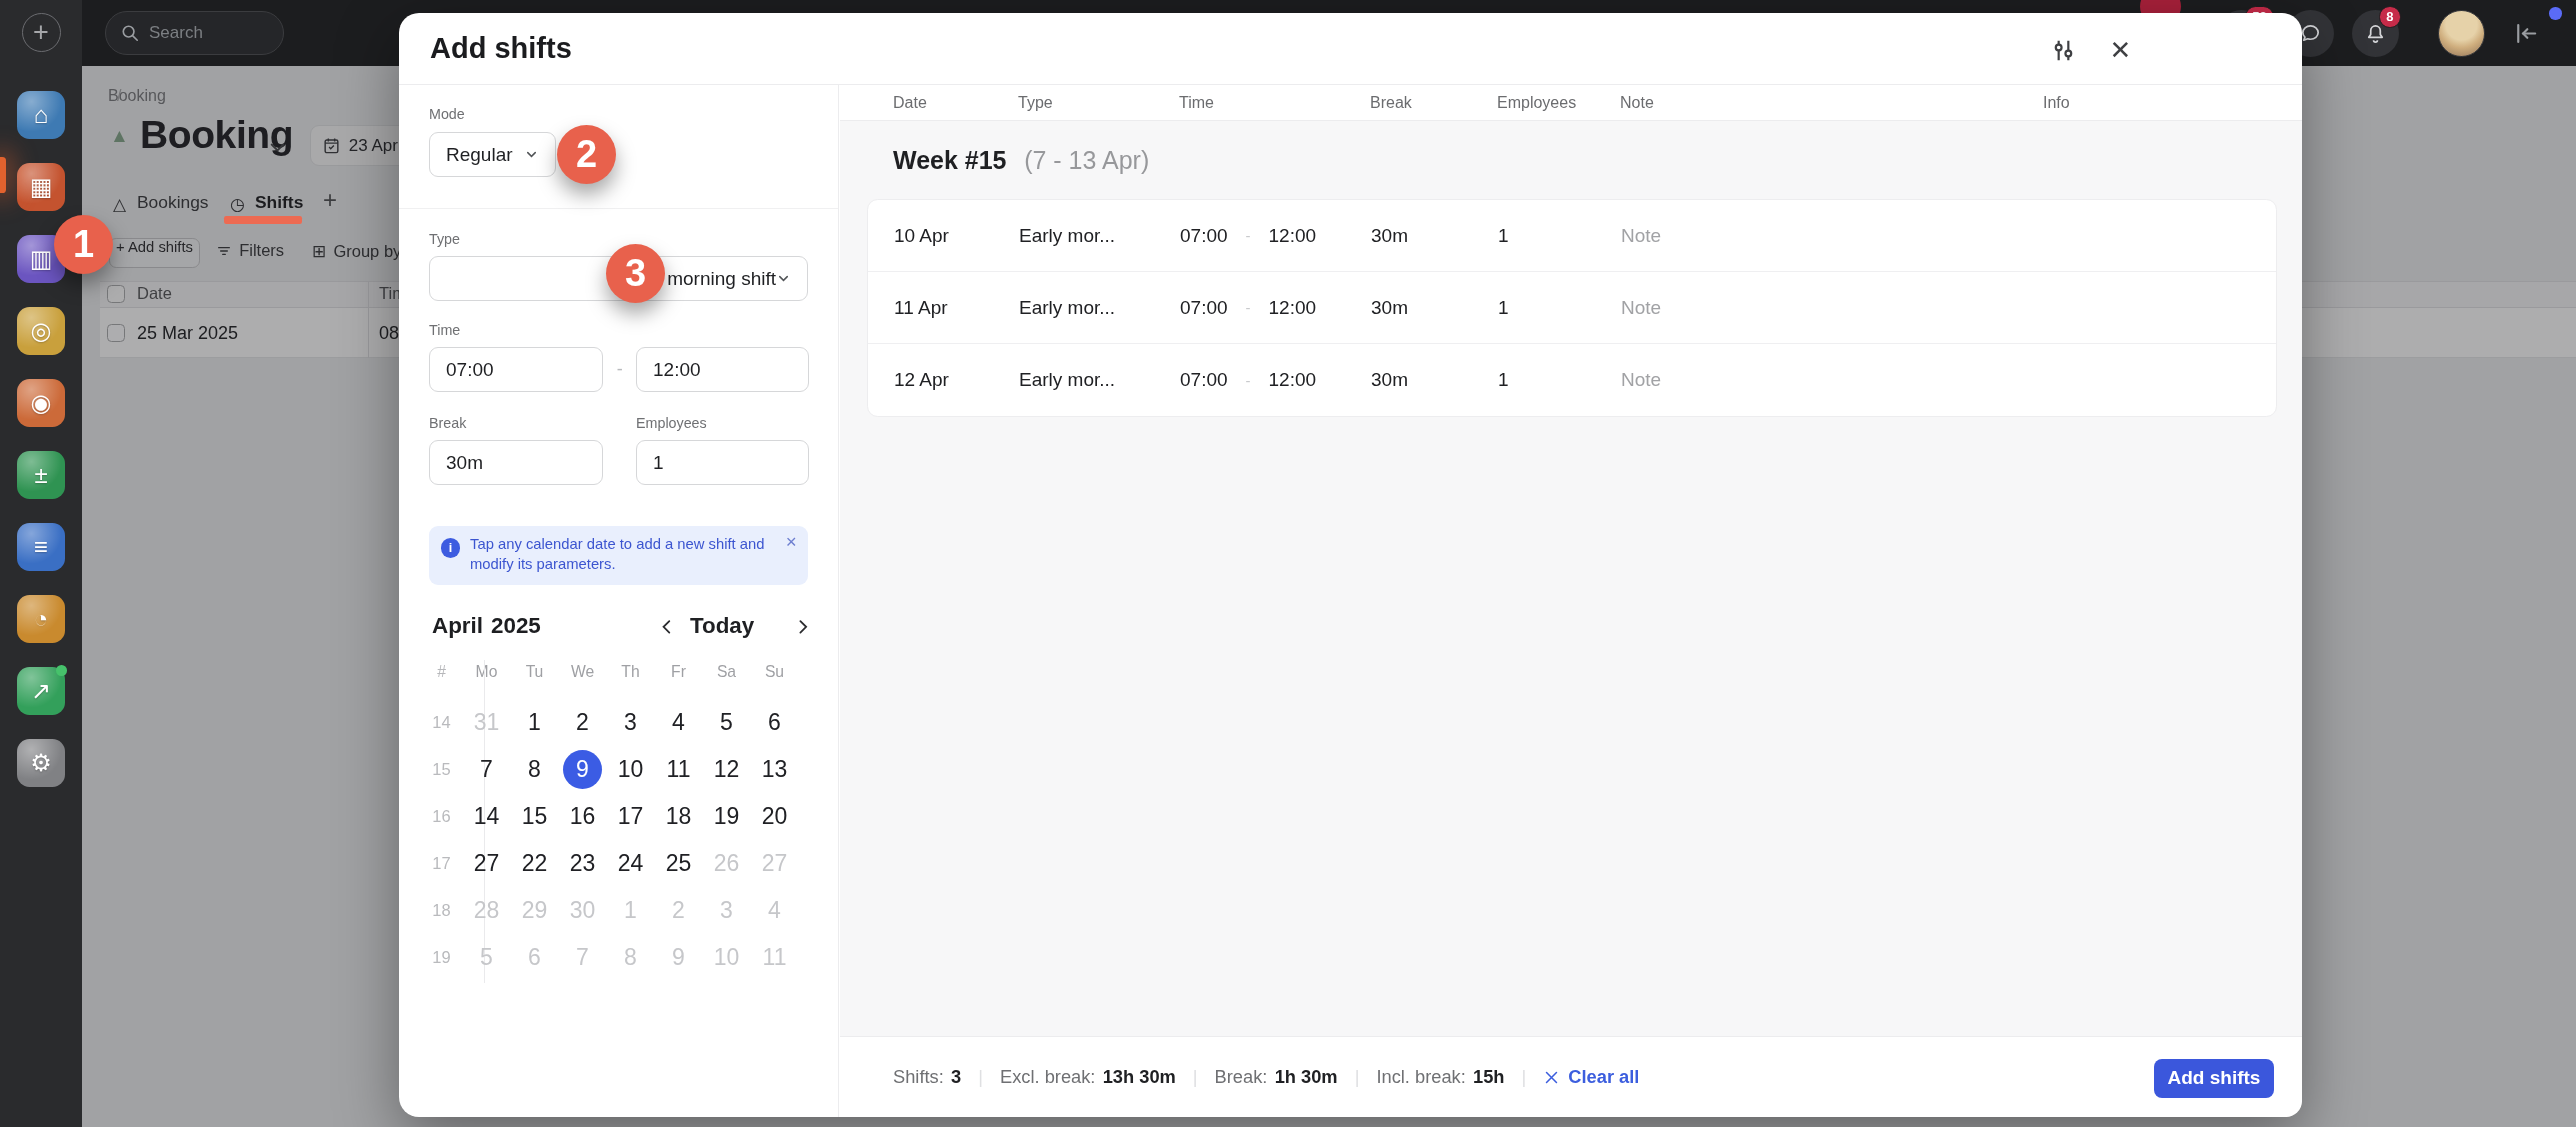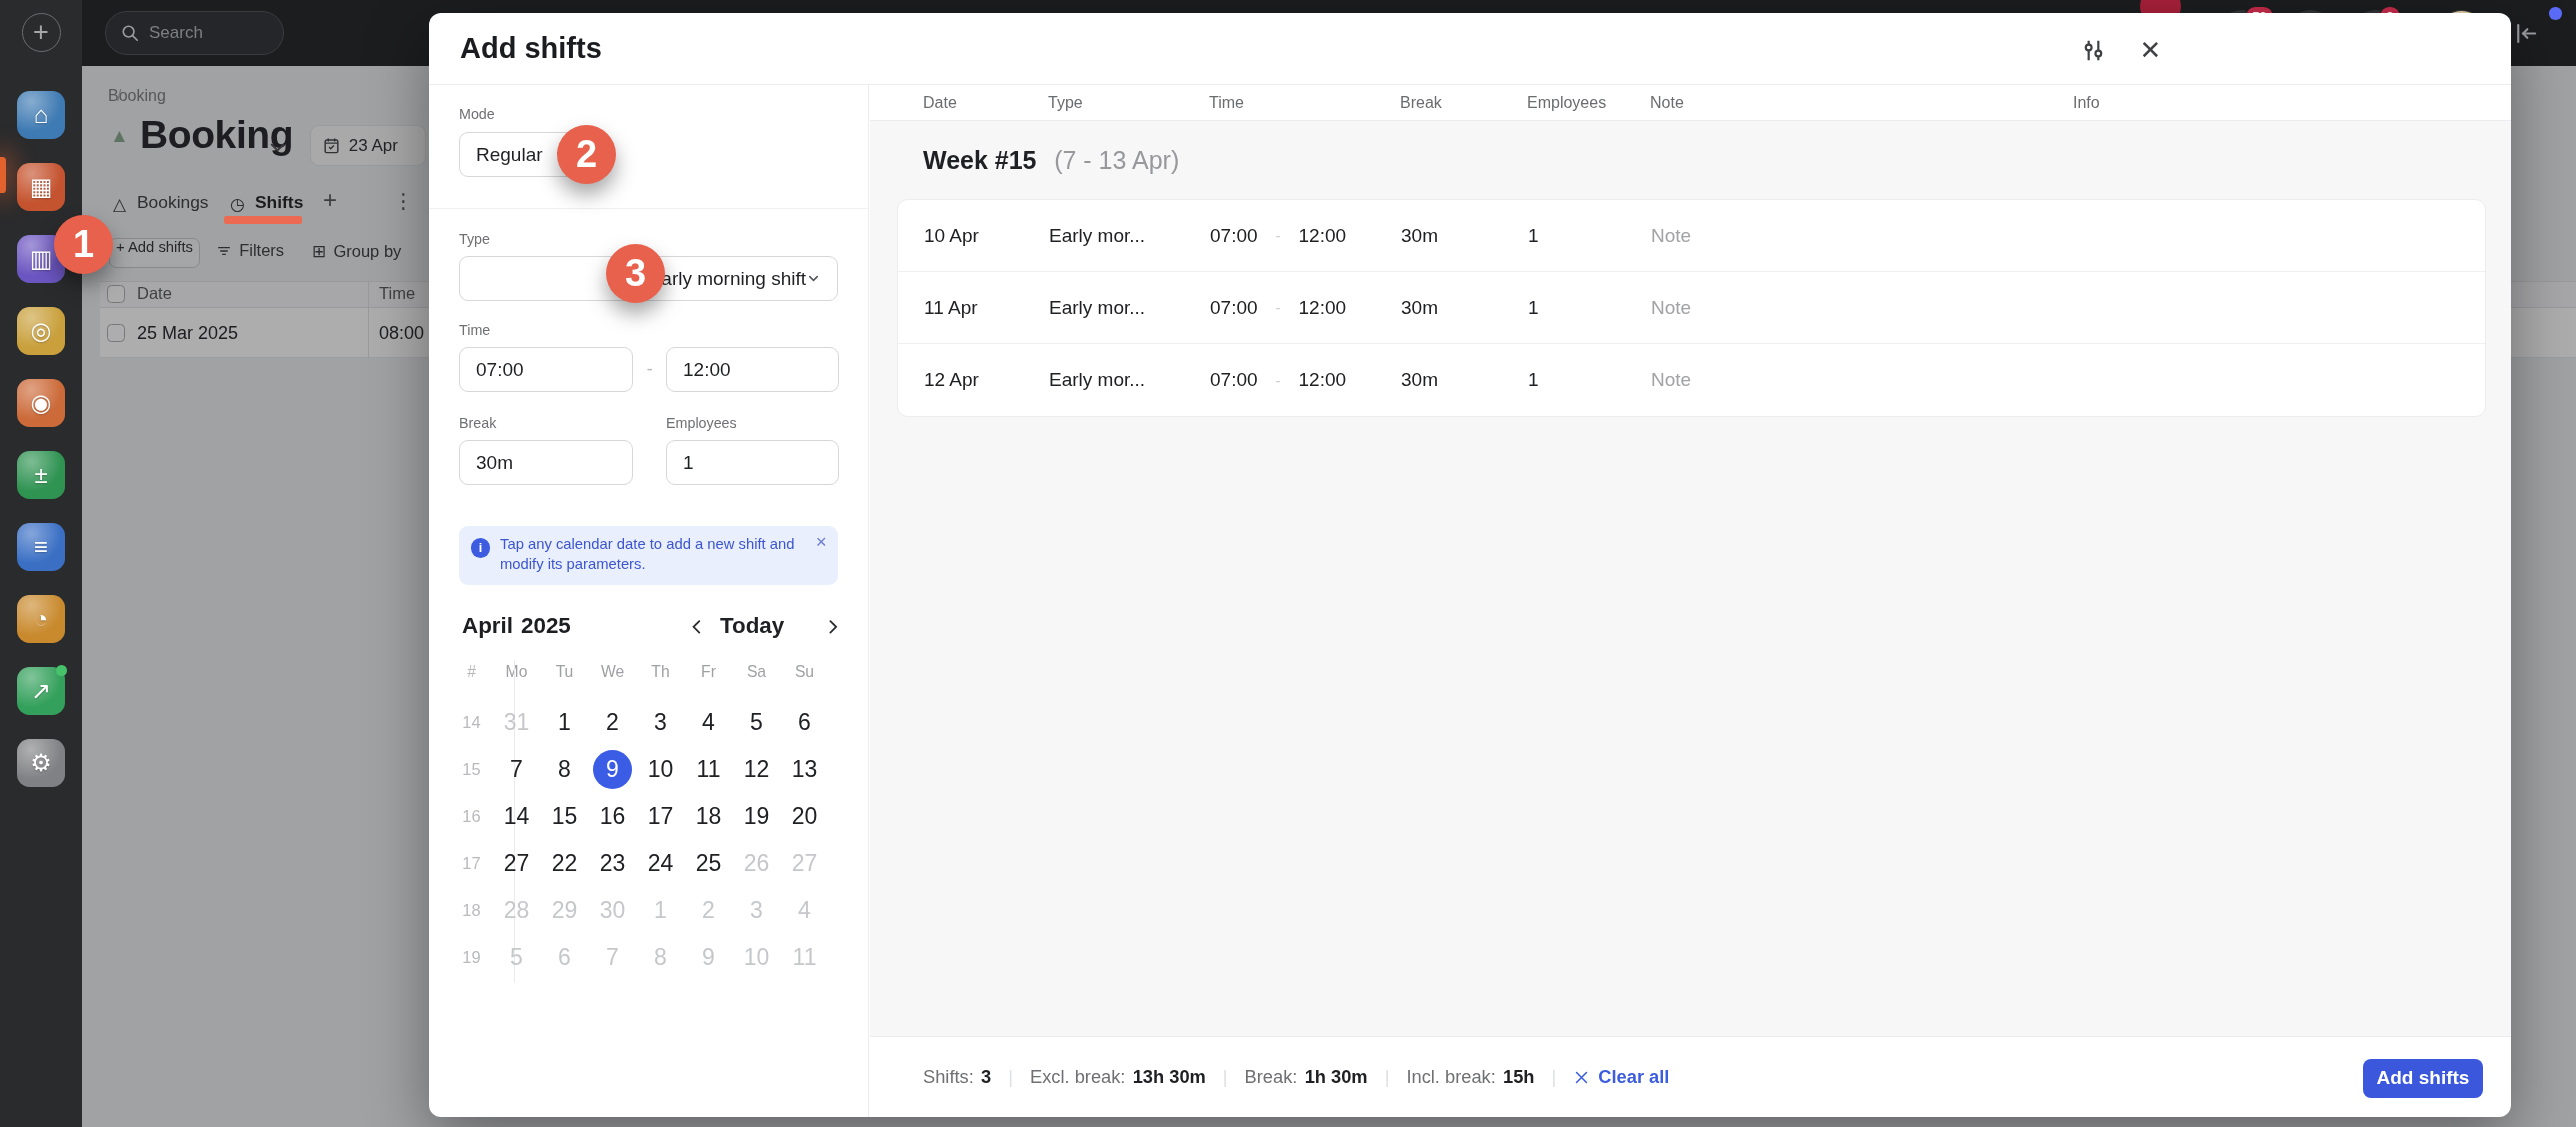--- a/index.html
+++ b/index.html
@@ -63,22 +63,22 @@
   .bg-trow  { left:18px; top:242px; right:0; height:50px; background:#fdfdfe; border-bottom:0.9px solid #e4e5e7; }
   .cbx { width:18px; height:18px; border:1.4px solid #aaabad; border-radius:4.5px; background:rgba(255,255,255,.65); }
   .bg-col-div { left:286px; top:215px; width:0.9px; height:77px; background:#e0e1e3; }
   .bg-h-lb { font-size:16.5px; color:#56575a; }
   .bg-r-lb { font-size:18px; color:#232427; }
 
   .tab-underline { position:absolute; left:224px; top:216px; width:78px; height:8px; border-radius:2.2px; background:#ed6a52; z-index:6; }
   .overlay { position:absolute; left:82px; top:66px; right:0; bottom:0; background:rgba(22,23,26,.35); z-index:5; }
 
   
-  .modal { position:absolute; left:399px; top:13.4px; width:2082px; height:1104px; background:#fff; border-radius:12px;
-           box-shadow:0 21.5px 63px rgba(0,0,0,.38); z-index:10;margin-left:30px; }
+  .modal { position:absolute; left:399px; top:13.4px; width:1903px; height:1104px; background:#fff; border-radius:20px;
+           box-shadow:0 21.5px 63px rgba(0,0,0,.38); z-index:10; }
   .m-head { position:absolute; left:0; top:0; right:0; height:72px; border-bottom:0.9px solid #ececee;
             display:flex; align-items:center; padding-left:31px; font-size:29px; font-weight:bold; color:#1b1c1f; }
   .m-ic { position:absolute; top:22.4px; width:29px; height:29px; color:#3f4043; }
   .m-close { font-size:26px; line-height:29px; text-align:center; color:#3f4043; }
 
   .lp { position:absolute; left:0; top:72px; width:440px; bottom:0; border-right:0.9px solid #ececee; border-radius:0 0 0 16px; }
   .lp .lbl { position:absolute; font-size:14.3px; color:#6f7073; }
   .field { position:absolute; height:45px; border:0.9px solid #d6d7d9; border-radius:9px; background:#fff;
            display:flex; align-items:center; padding:0 16px; font-size:19px; color:#1f2023; }
   .field input { border:none; outline:none; font-size:19px; color:#1f2023; width:100%; background:transparent;

